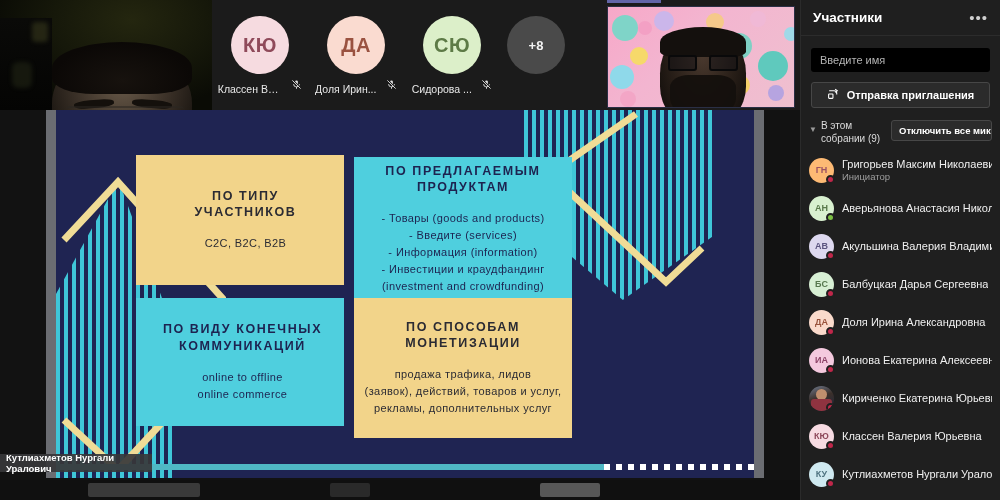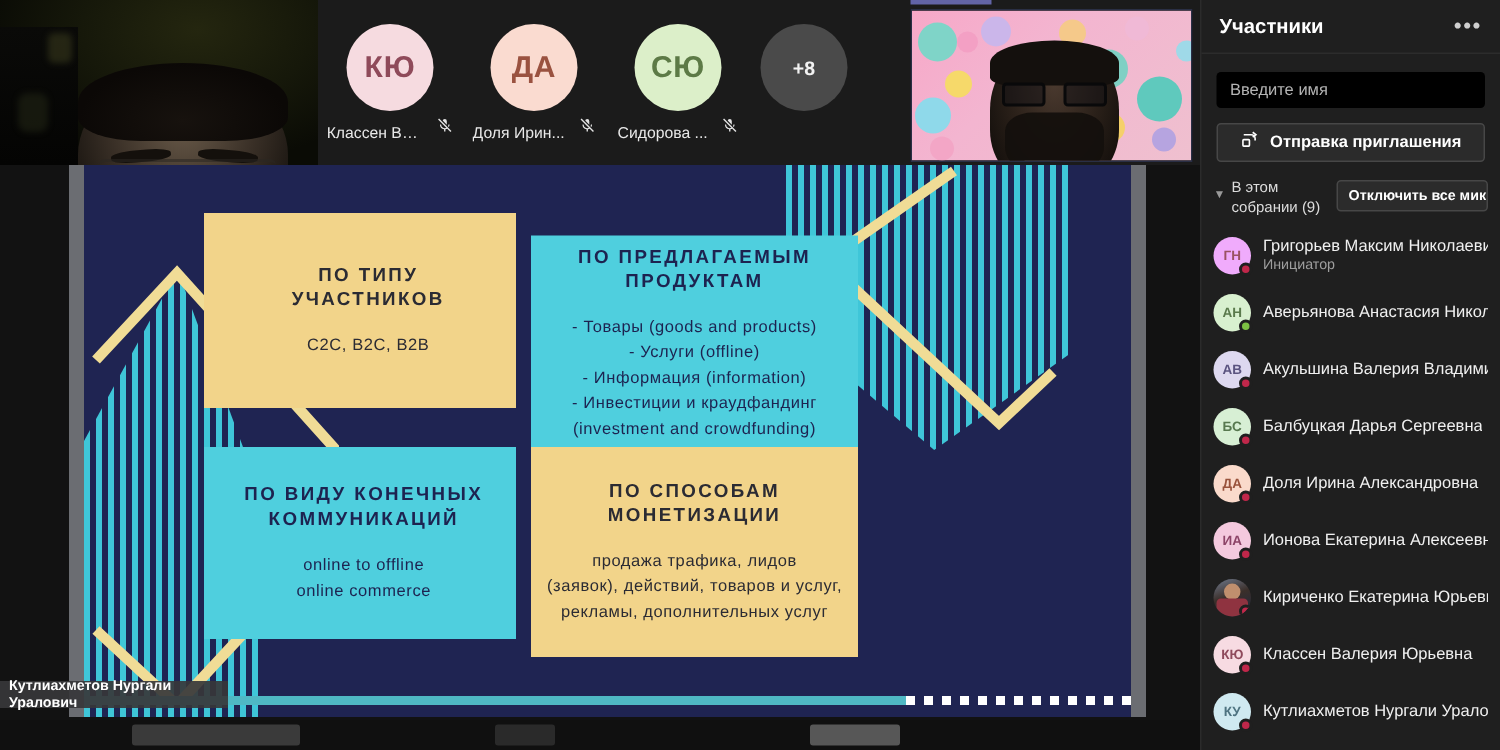--- a/index.html
+++ b/index.html
@@ -84,21 +84,21 @@
   .chev { position:absolute; stroke:#f0dc96; stroke-width:7; fill:none; }
 
   .q { position:absolute; display:flex; flex-direction:column; align-items:center;
     justify-content:center; text-align:center; padding:10px 12px; }
   .q.yellow { background:#f2d48a; color:#2b2b33; }
   .q.cyan   { background:#4fcfde; color:#1d2350; }
   .q h3 { font-size:12.5px; font-weight:700; letter-spacing:1.6px; line-height:1.35; }
   .q .sub { margin-top:14px; font-size:11px; line-height:1.55; letter-spacing:.4px; }
   .q .sub div { white-space:nowrap; }
 
-  .q1 { left:80px;  top:32px;  width:208px; height:130px;padding-left:23px; }
+  .q1 { left:80px;  top:45px;  width:208px; height:130px;padding-left:23px; }
   .q2 { left:298px; top:47px;  width:218px; height:144px; }
   .q3 { left:80px;  top:188px; width:208px; height:128px;padding-left:17px; }
   .q4 { left:298px; top:188px; width:218px; height:140px; }
 
   .slide-bottom-bar { position:absolute; left:0; bottom:8px; width:698px; height:6px;
     background:#4fb8c4; }
   .slide-dash { position:absolute; right:0; bottom:8px; width:150px; height:6px;
     background:repeating-linear-gradient(90deg,#fff 0 6px, #1f2452 6px 12px); }
 
   .name-tag { position:absolute; left:0; top:344px; width:152px; height:18px;
@@ -252,21 +252,21 @@
         <h3>ПО ТИПУ УЧАСТНИКОВ</h3>
         <div class="sub">
           <div>C2C, B2C, B2B</div>
         </div>
       </div>
 
       <div class="q cyan q2">
         <h3>ПО ПРЕДЛАГАЕМЫМ ПРОДУКТАМ</h3>
         <div class="sub">
           <div>- Товары (goods and products)</div>
-          <div>- Услуги (offline)</div>
+          <div>- Введите (services)</div>
           <div>- Информация (information)</div>
           <div>- Инвестиции и краудфандинг</div>
           <div>(investment and crowdfunding)</div>
         </div>
       </div>
 
       <div class="q cyan q3">
         <h3>ПО ВИДУ КОНЕЧНЫХ КОММУНИКАЦИЙ</h3>
         <div class="sub">
           <div>online to offline</div>
@@ -324,21 +324,21 @@
       <span class="caret">▼</span>
       <div class="sect-txt">В этом собрании (9)</div>
       <div class="muteall">
         <span>Отключить все микро</span>
       </div>
     </div>
 
     <div class="plist">
 
       <div class="prow">
-        <div class="pav" style="background:#f0abfc;color:#9a5262">
+        <div class="pav" style="background:#fdba74;color:#9a5262">
           <span>ГН</span>
           <span class="dot" style="background:#c0274a"></span>
         </div>
         <div class="pinfo">
           <div class="pname">Григорьев Максим Николаевич</div>
           <div class="prole">Инициатор</div>
         </div>
       </div>
 
       <div class="prow">

